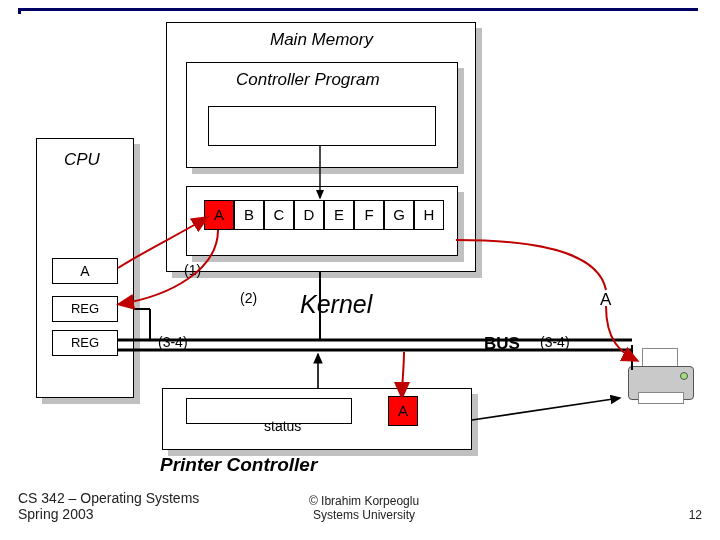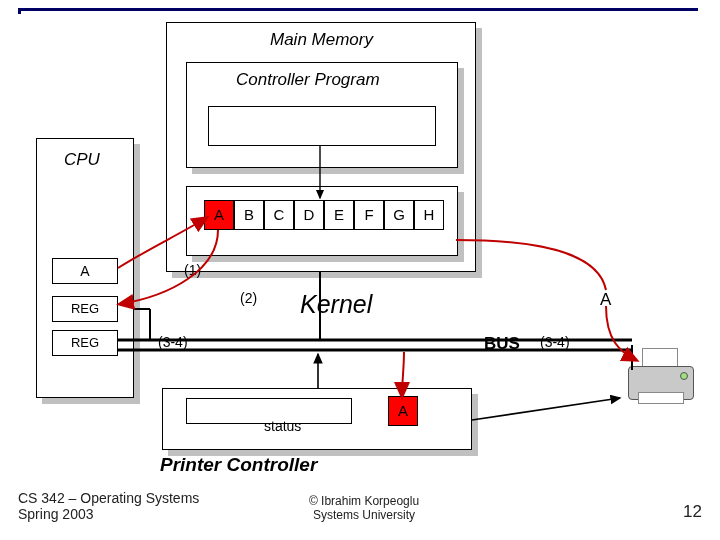--- a/index.html
+++ b/index.html
@@ -56,21 +56,21 @@
   }
   .footer-c {
     position: absolute;
     left: 8px; right:0; bottom: 18px;
     text-align: center;
     font-size: 12px; color: #222;
   }
   .footer-r {
     position: absolute;
     right: 18px; bottom: 18px;
-    font-size: 17px; color: #222;
+    font-size: 12px; color: #222;
   }
   svg.arrows {
     position: absolute;
     left: 0; top: 0;
     width: 720px; height: 540px;
     pointer-events: none;
   }
   
   .printer {
     position: absolute;

